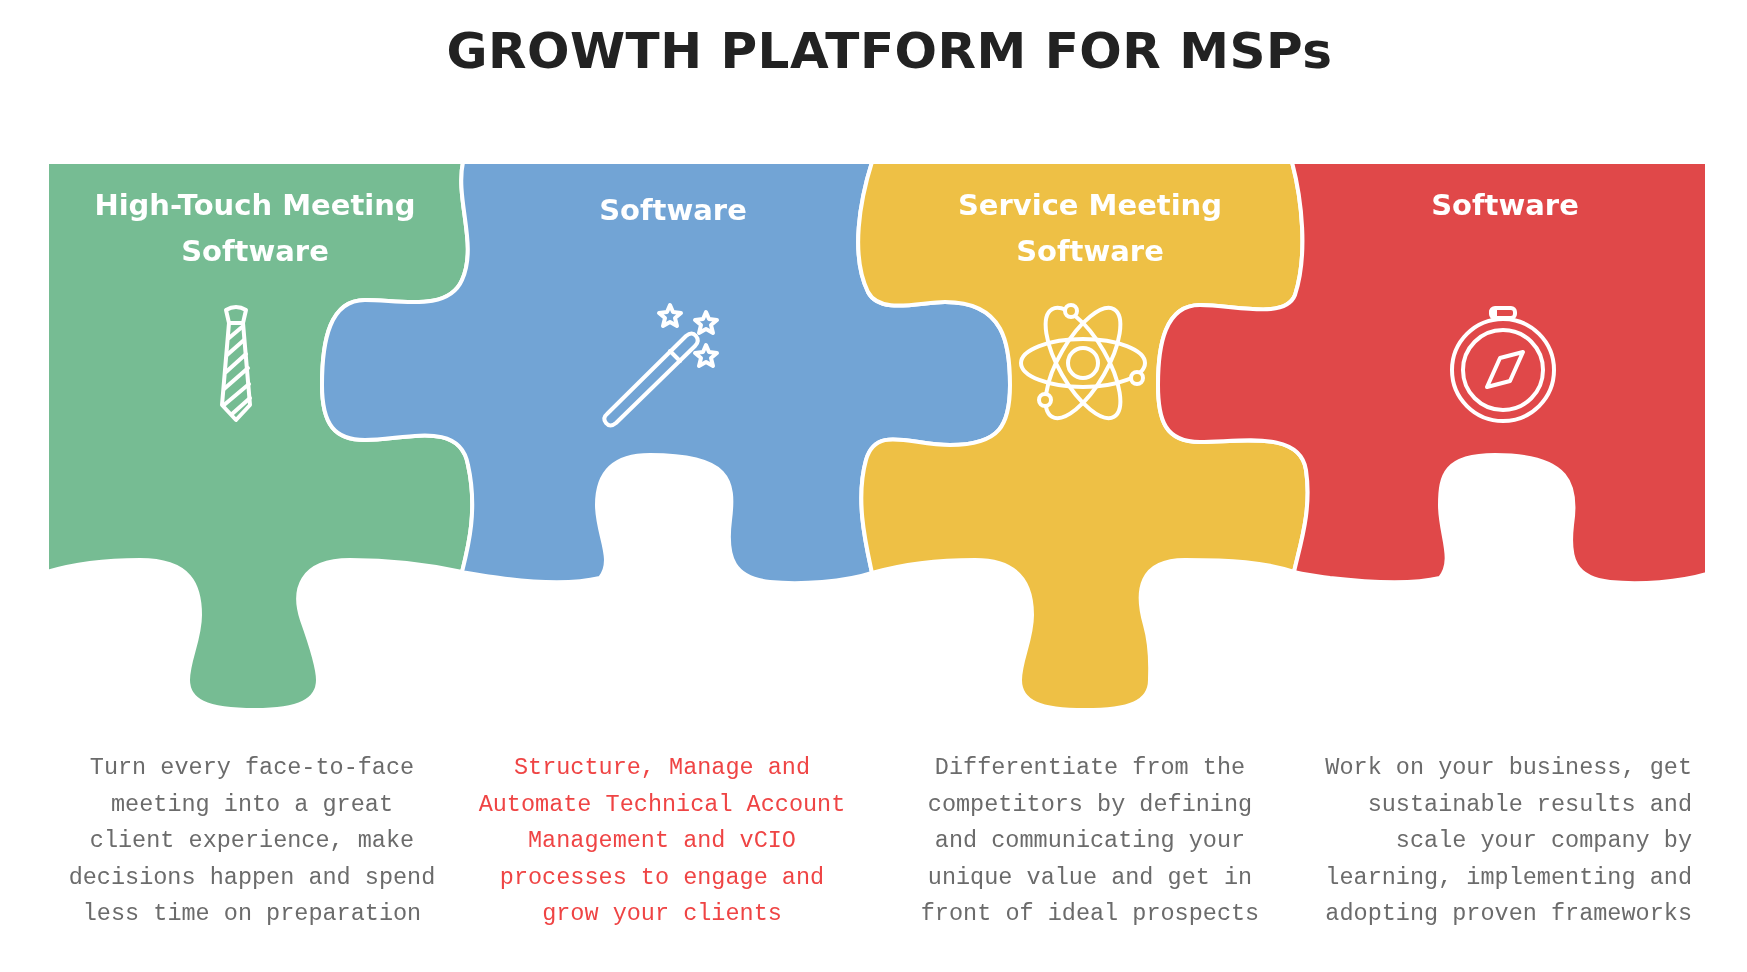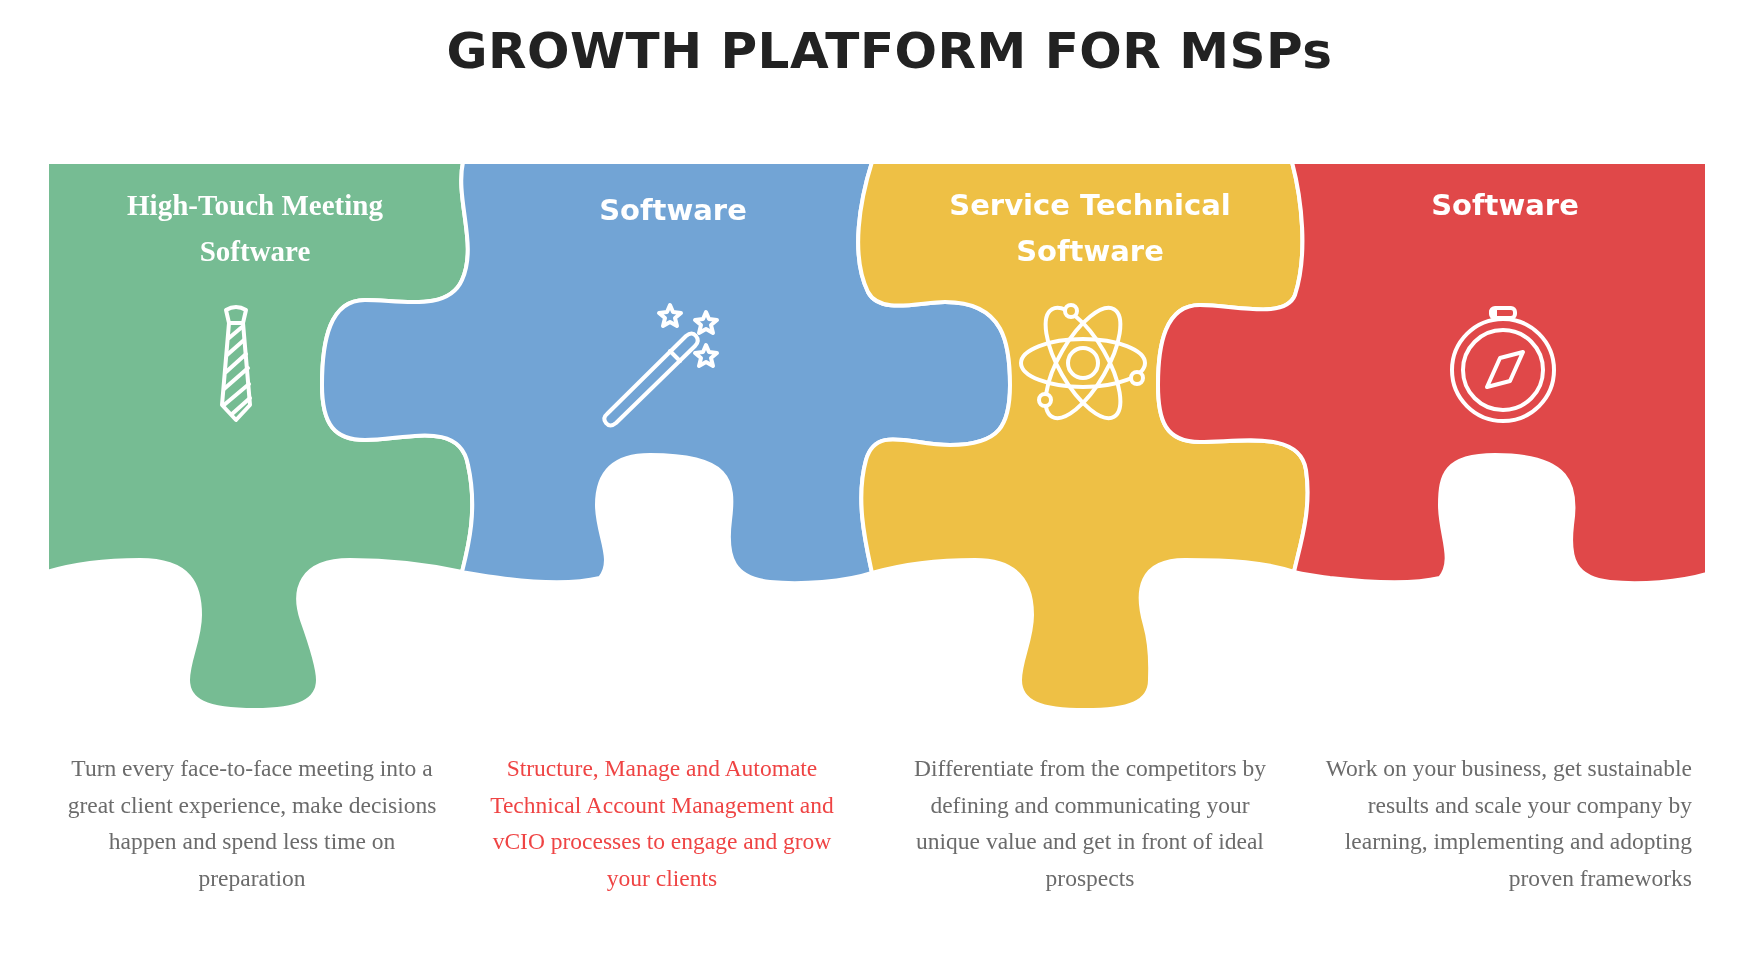--- a/index.html
+++ b/index.html
@@ -9,21 +9,21 @@
       font-family: "DejaVu Sans", sans-serif; font-weight: bold; font-size: 50px;
       color: #222222; letter-spacing: 0.5px; margin: 16px;
     }
     svg.puzzle { position: absolute; left: 0; top: 0; }
     .piece-title {
       position: absolute; text-align: center; color: #ffffff;
       font-family: "DejaVu Sans", sans-serif; font-weight: bold; font-size: 29px; line-height: 46px;
     }
     .desc {
       position: absolute; top: 750px; width: 380px; text-align: center;
-      color: #6b6b6b; font-family: Liberation Serif, serif; font-size: 23.5px; line-height: 36.5px;
+      color: #6b6b6b; font-family: Liberation Mono, monospace; font-size: 23.5px; line-height: 36.5px;
     }
   </style>
 </head>
 <body>
 
 <h1 class="title" style="color: rgb(34, 34, 34);">GROWTH PLATFORM FOR MSPs</h1>
 
 <svg class="puzzle" width="1747" height="972" viewBox="0 0 1747 972">
 
   <path id="p-green" d="M47,162 L463,162
@@ -131,29 +131,29 @@
 
   <g fill="none" stroke="#ffffff" stroke-width="4" stroke-linejoin="round">
     <circle cx="1503" cy="370" r="51"></circle>
     <circle cx="1503" cy="370" r="40"></circle>
     <path d="M1495,318 L1495,310 Q1491,308 1491,313 L1491,313"></path>
     <rect x="1491" y="308" width="24" height="10" rx="4"></rect>
     <path d="M1487,387 L1500,358 L1523,352 L1510,381 Z"></path>
   </g>
 </svg>
 
-<div class="piece-title" style="left:47px; top:182px; width:416px;font-family:Liberation Serif, serif;">
+<div class="piece-title" style="left:47px; top:182px; width:416px;">
   <div>High-Touch Meeting</div>
   <div>Software</div>
 </div>
 <div class="piece-title" style="left:463px; top:187px; width:420px;">
   <div>Software</div>
 </div>
 <div class="piece-title" style="left:880px; top:182px; width:420px;">
-  <div>Service Technical</div>
+  <div>Service Meeting</div>
   <div>Software</div>
 </div>
 <div class="piece-title" style="left:1300px; top:182px; width:410px;">
   <div>Software</div>
 </div>
 
 <p class="desc" style="left: 62px; margin: 0px; color: rgb(107, 107, 107);">Turn every face-to-face meeting into a great client experience, make decisions happen and spend less time on preparation</p>
 <p class="desc" style="left: 472px; margin: 0px; color: #ef4444;">Structure, Manage and Automate Technical Account Management and vCIO processes to engage and grow your clients</p>
 <p class="desc" style="left: 900px; margin: 0px; color: rgb(107, 107, 107);">Differentiate from the competitors by defining and communicating your unique value and get in front of ideal prospects</p>
 <p class="desc" style="left: 1312px; margin: 0px; color: rgb(107, 107, 107); text-align: right;">Work on your business, get sustainable results and scale your company by learning, implementing and adopting proven frameworks</p>

